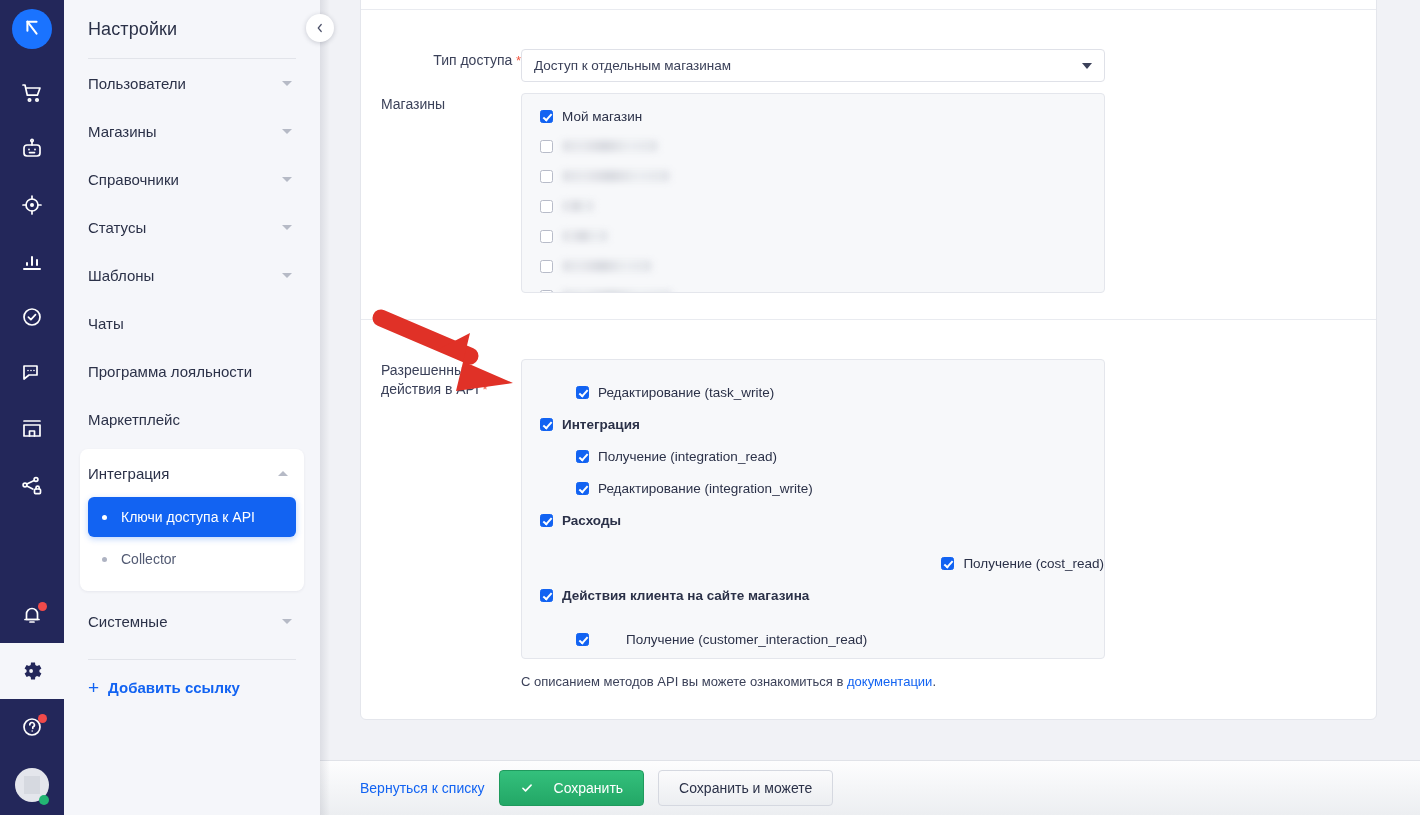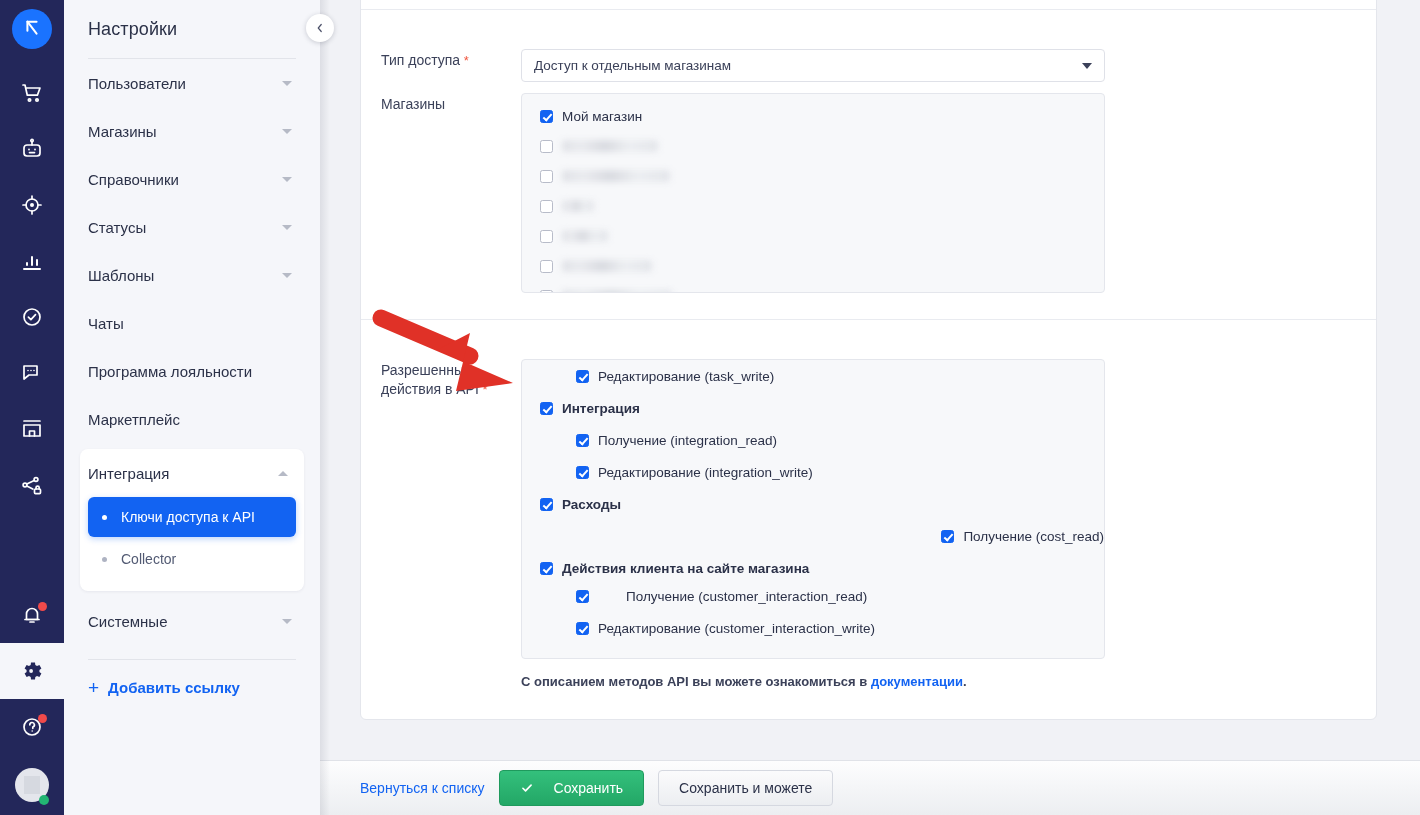--- a/index.html
+++ b/index.html
@@ -287,21 +287,20 @@
     border-radius: 2px;
     background: linear-gradient(90deg,#dfe1e6 0%,#e9eaee 20%,#d7d9df 45%,#eceef1 70%,#e2e4e9 100%);
     filter: blur(3px);
     opacity: .95;
   }
 
   .hint {
     position: absolute;
     font-size: 13px;
     color: #3b4159;
-    font-weight: bold;
   }
   .hint a { color: #1263f2; text-decoration: none; }
 
   
   .footer {
     position: absolute;
     left: 0; right: 0; bottom: 0;
     height: 55px;
     background: linear-gradient(to bottom,#fdfdfe,#eceef1);
     border-top: 1px solid #e0e2e8;
@@ -516,21 +515,21 @@
     </div>
   </div>
 
   <div class="content">
     <div class="shadow-strip"></div>
 
     <div class="card">
       <div class="card-sep"></div>
       <div class="card-sep2"></div>
 
-      <div class="field-row" style="left:20px; top:90px;">
+      <div class="field-row" style="left:20px; top:90px;text-align:right;">
         <div class="field-label">
           <span>Тип доступа</span><span class="req">&nbsp;*</span>
         </div>
         <div class="select">
           <span>Доступ к отдельным магазинам</span>
           <span class="arrow"></span>
         </div>
       </div>
 
       <div class="field-row" style="left:20px; top:134px;">
@@ -567,46 +566,46 @@
               <span class="blur-name" style="width: 110px;"></span>
             </div>
           </div>
       </div>
 
       <div class="field-row" style="left:20px; top:400px;">
         <div class="field-label">
           <span>Разрешенные</span><br>
           <span>действия в API</span><span class="req">&nbsp;*</span>
         </div>
-        <div class="listbox perms-box" id="perms-list" style="padding-top: 0px;">
+        <div class="listbox perms-box" id="perms-list" style="padding-top: 16px;">
             <div class="cb-row indent" style="margin-bottom: 10px; margin-top: 5px;">
               <span class="cb checked"></span>
               <span class="cb-label">Редактирование (task_write)</span>
             </div>
             <div class="cb-row" style="margin-bottom: 10px;">
               <span class="cb checked"></span>
               <span class="cb-label bold">Интеграция</span>
             </div>
             <div class="cb-row indent" style="margin-bottom: 10px;">
               <span class="cb checked"></span>
               <span class="cb-label">Получение (integration_read)</span>
             </div>
             <div class="cb-row indent" style="margin-bottom: 10px;">
               <span class="cb checked"></span>
               <span class="cb-label">Редактирование (integration_write)</span>
             </div>
-            <div class="cb-row" style="margin-bottom: 10px; align-items: center;">
+            <div class="cb-row" style="margin-bottom: 21px; align-items: center;">
               <span class="cb checked"></span>
               <span class="cb-label bold">Расходы</span>
             </div>
             <div class="cb-row indent" style="margin-bottom: 10px; justify-content: flex-end;">
               <span class="cb checked"></span>
               <span class="cb-label">Получение (cost_read)</span>
             </div>
-            <div class="cb-row" style="margin-bottom: 6px;">
+            <div class="cb-row" style="margin-bottom: 22px;">
               <span class="cb checked"></span>
               <span class="cb-label bold">Действия клиента на сайте магазина</span>
             </div>
             <div class="cb-row indent" style="margin-bottom: 10px; gap: 28px;">
               <span class="cb checked"></span>
               <span class="cb-label">Получение (customer_interaction_read)</span>
             </div>
             <div class="cb-row indent" style="margin-bottom: 10px;">
               <span class="cb checked"></span>
               <span class="cb-label">Редактирование (customer_interaction_write)</span>

